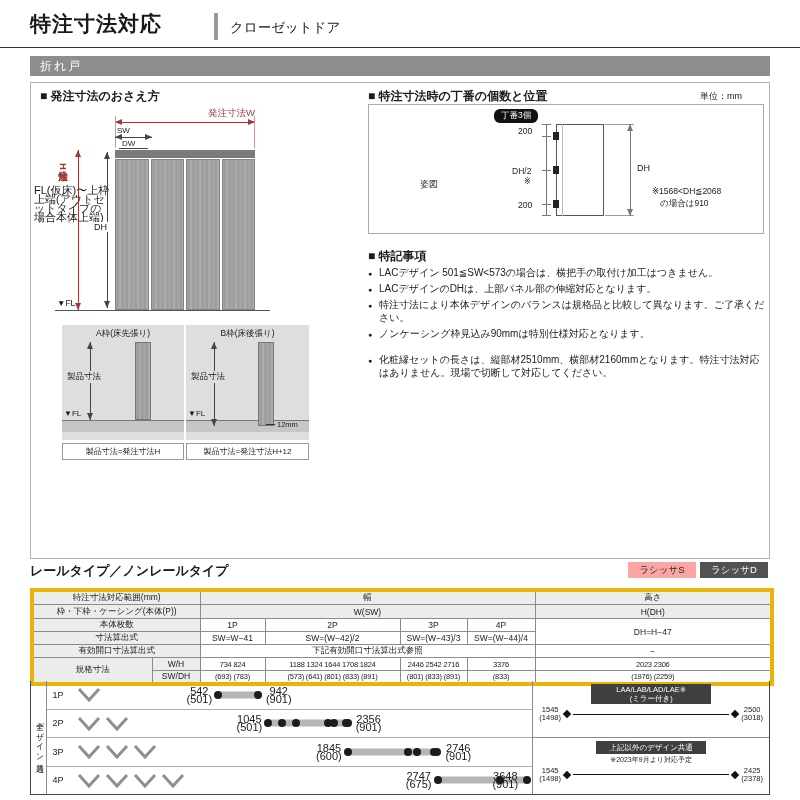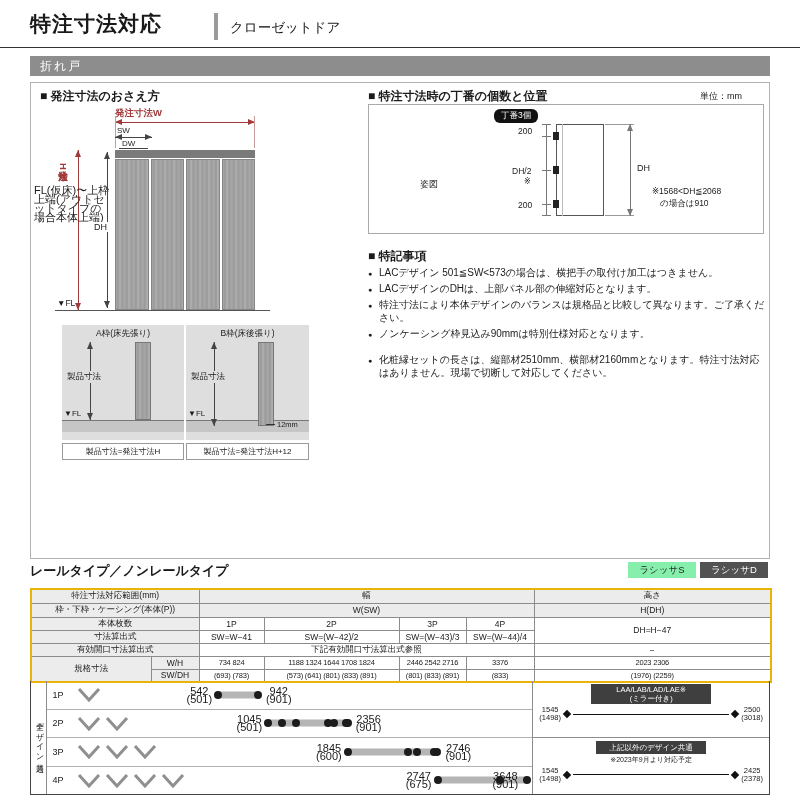--- a/index.html
+++ b/index.html
@@ -44,24 +44,24 @@
   .badge { background:#111; color:#fff; font-size:8.5px; padding:1px 7px; }
   .doorrect { border:1px solid #555; background:#fff; }
   .hingemark { background:#222; }
 
   .notes-item { position:relative; padding-left:11px; margin-bottom:3px; font-size:10px; line-height:13px; }
   .notes-item::before { content:"●"; position:absolute; left:0; top:1px; font-size:7px; }
   .notes-item.gap { margin-top:13px; }
 
   .railhead { font-size:13px; font-weight:bold; }
   .tab { font-size:9.5px; line-height:16px; text-align:center; cursor:pointer; }
-  .tab.s { background:#86efac; color:#222; }
+  .tab.s { background:#fca5a5; color:#222; }
   .tab.d { background:#525252; color:#fff; }
 
-  table.spec { border-collapse:collapse; table-layout:fixed; width:740px; border:2px solid #eab308; }
+  table.spec { border-collapse:collapse; table-layout:fixed; width:740px; border:4px solid #eab308; }
   table.spec td { border:1px solid #8c8c8c; font-size:8.5px; text-align:center; padding:0; height:13px; white-space:nowrap; overflow:hidden; }
   table.spec tr.r1 td, table.spec tr.r2 td { height:14px; }
   table.spec td.hd { background:#ececec; }
   table.spec td.val { font-size:7.5px; letter-spacing:-0.2px; }
 
   .bottom-block { border:1px solid #444; border-top:none; display:flex; }
   .side-strip { width:16px; border-right:1px solid #8c8c8c; display:flex; align-items:center; justify-content:center; }
   .side-strip .vlab { writing-mode:vertical-rl; font-size:8px; letter-spacing:1px; color:#222; }
   .mid-col { width:486px; display:flex; flex-direction:column; }
   .range-row { flex:1; display:flex; align-items:center; position:relative; }
@@ -103,21 +103,21 @@
   <div class="abs panels" style="left:115px;top:150px;width:140px;height:160px;">
     <div class="toprail"></div>
     <div class="prow">
       <div class="panel wood"></div>
       <div class="panel wood"></div>
       <div class="panel wood"></div>
       <div class="panel wood"></div>
     </div>
   </div>
 
-  <div class="abs redtx" style="left:115px;top:107px;width:140px;text-align:left;font-size:9.5px;font-weight:bold;">発注寸法W</div>
+  <div class="abs redtx" style="left:115px;top:107px;width:140px;text-align:right;font-size:9.5px;font-weight:normal;">発注寸法W</div>
   <div class="abs red" style="left:115px;top:122px;width:140px;height:1px;"></div>
   <div class="tri l redtx abs" style="left:115px;top:119px;"></div>
   <div class="tri r redtx abs" style="left:248px;top:119px;"></div>
   <div class="abs" style="left:115px;top:116px;width:1px;height:32px;background:#c89a9a;"></div>
   <div class="abs" style="left:254px;top:116px;width:1px;height:32px;background:#c89a9a;"></div>
 
   <div class="abs" style="left:117px;top:126px;font-size:8px;">SW</div>
   <div class="abs dline" style="left:115px;top:137px;width:37px;height:1px;"></div>
   <div class="tri l abs" style="left:115px;top:134px;color:#444;"></div>
   <div class="tri r abs" style="left:145px;top:134px;color:#444;"></div>

